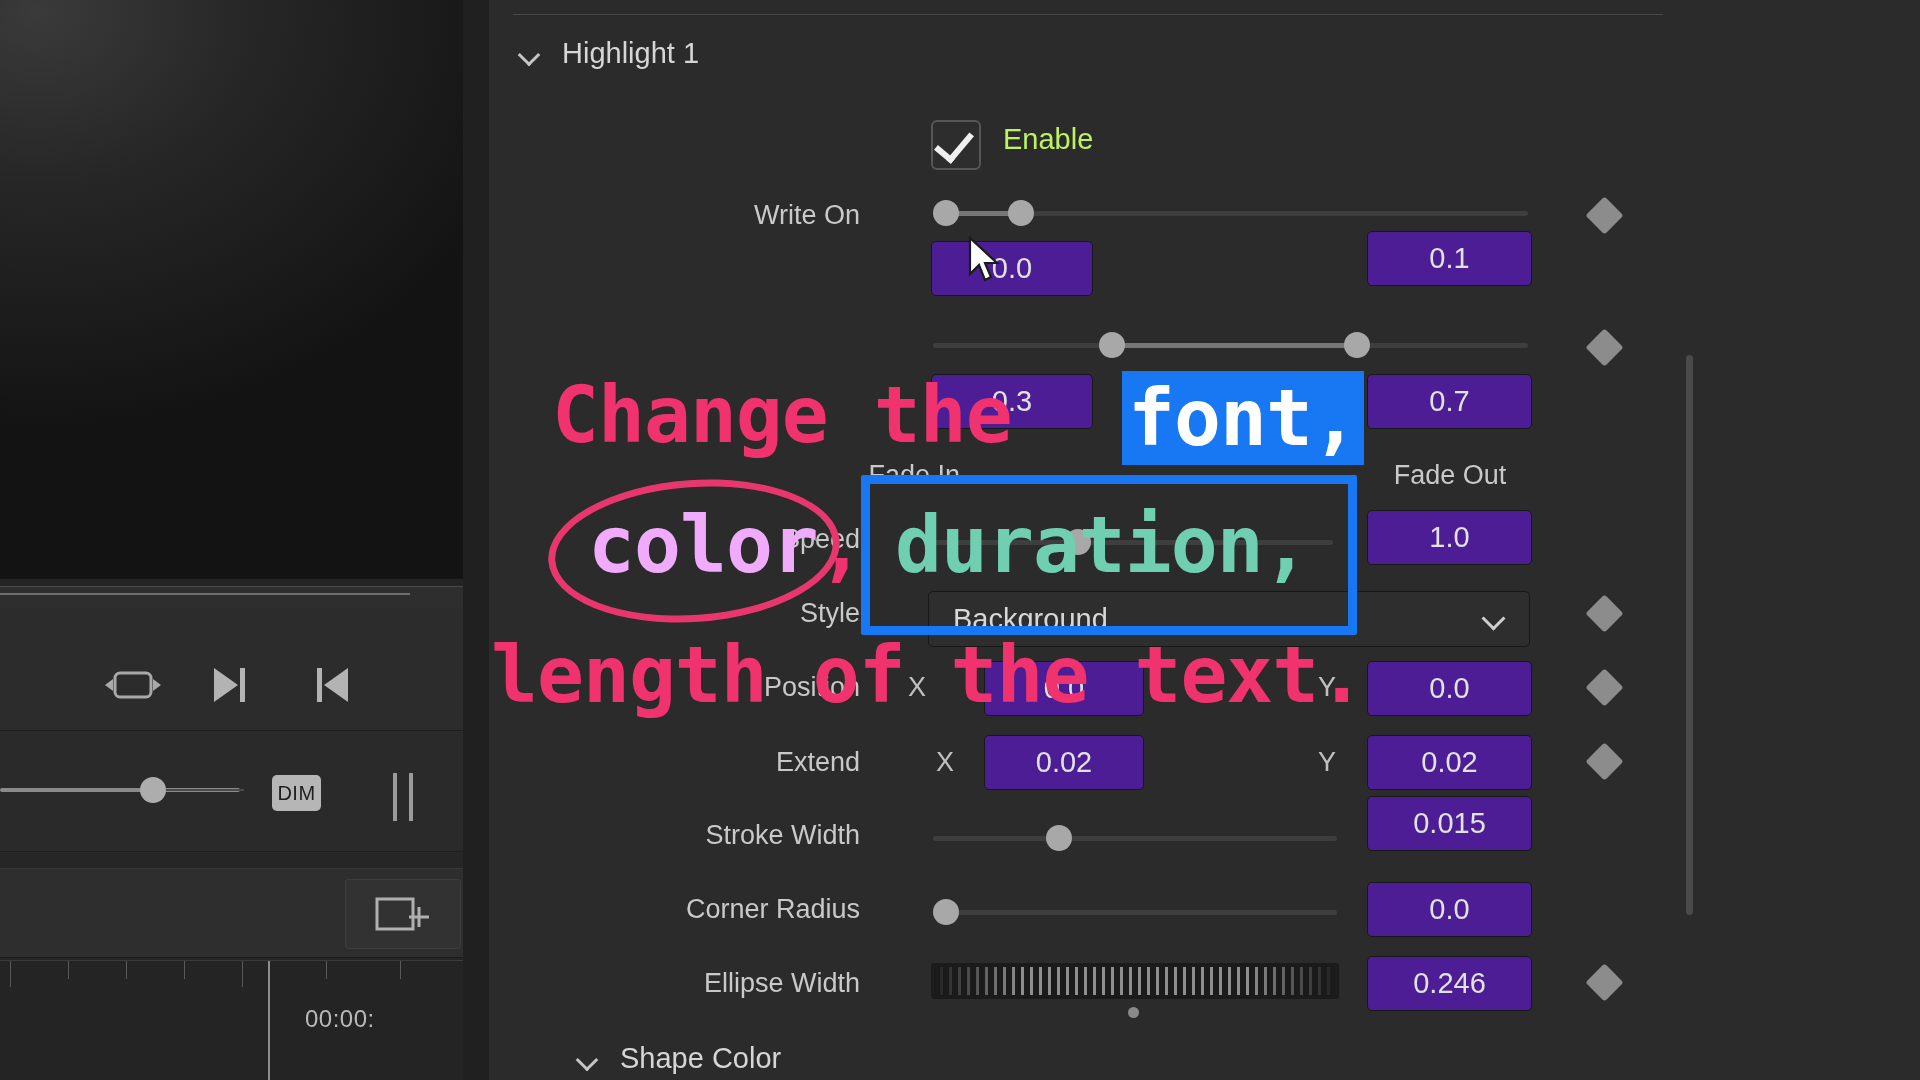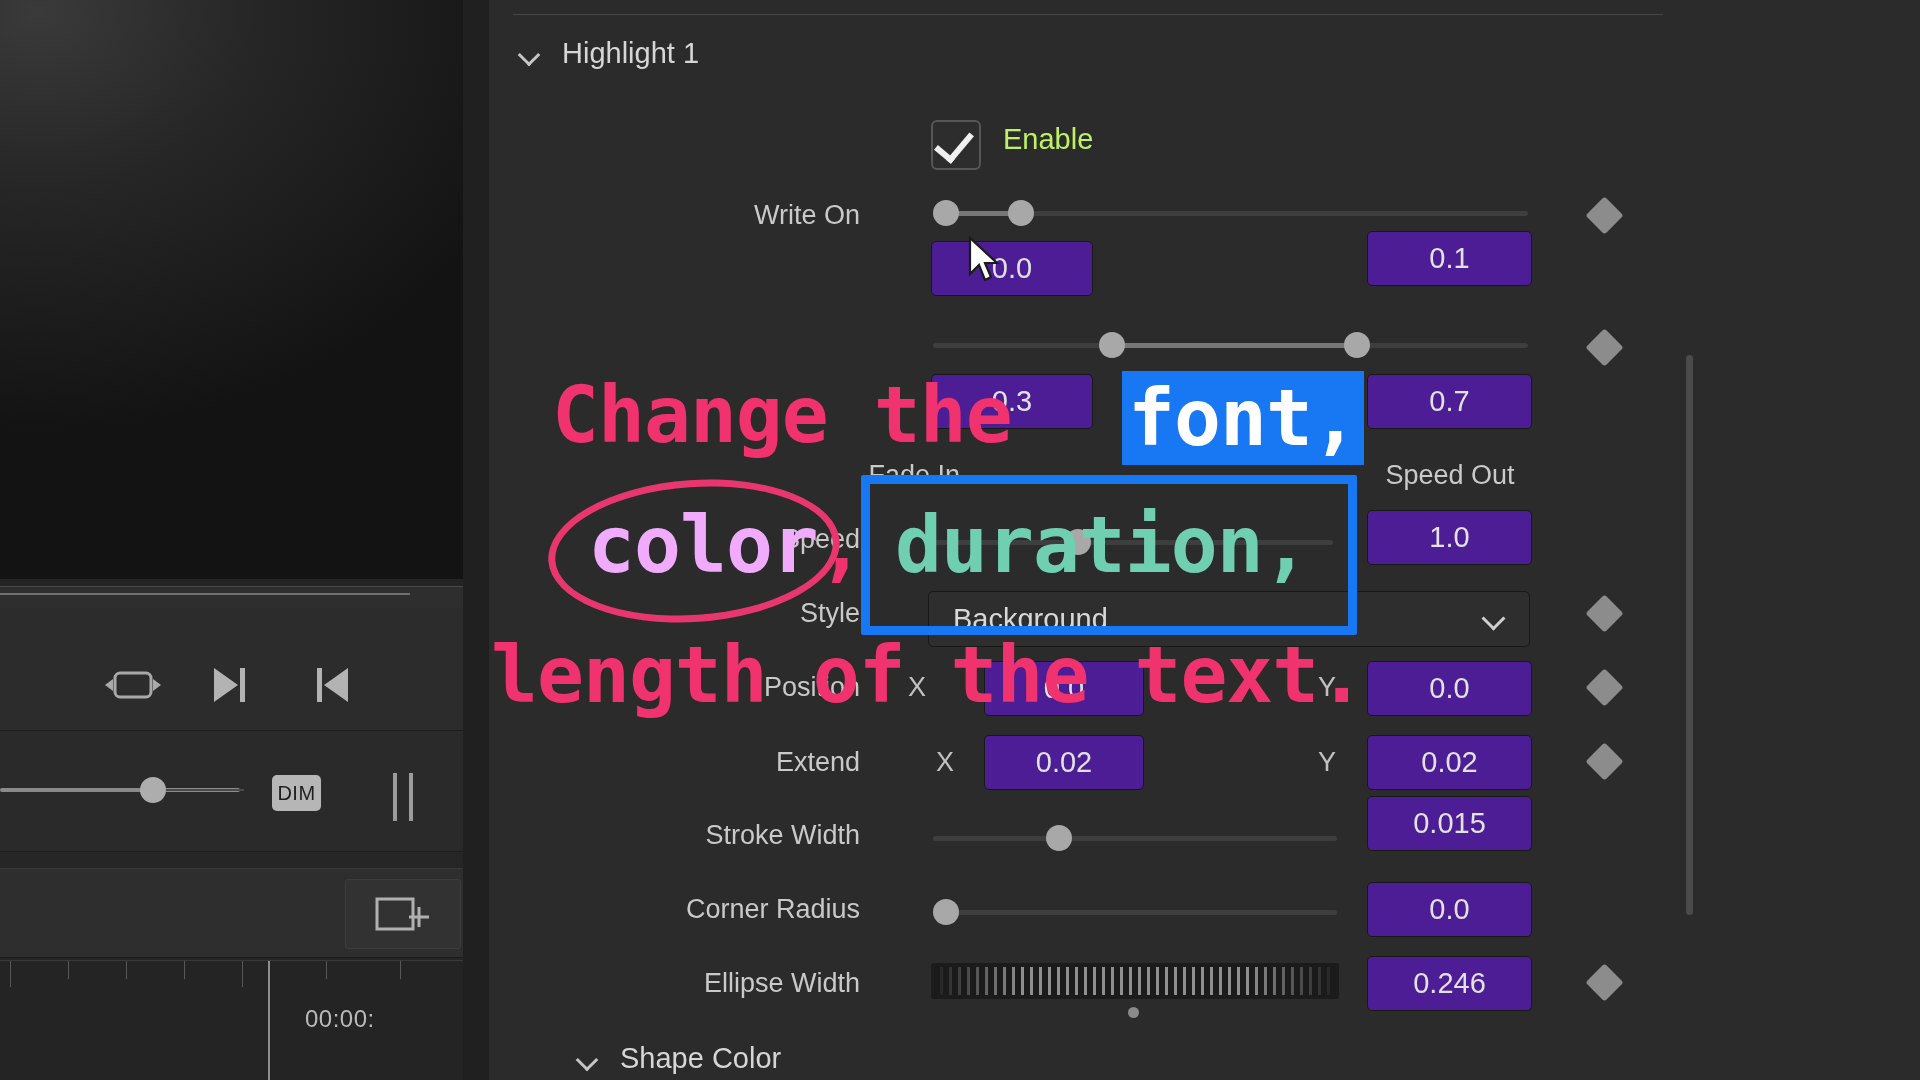--- a/index.html
+++ b/index.html
@@ -204,21 +204,21 @@
   <div class="slider" style="left:933px;top:343px;width:595px;">
     <div class="slider-fill" style="left:178px;width:245px;"></div>
     <div class="knob" style="left:166px;"></div>
     <div class="knob" style="left:411px;"></div>
   </div>
   <div class="vbox" style="left:931px;top:374px;width:160px;">0.3</div>
   <div class="vbox" style="left:1367px;top:374px;width:163px;">0.7</div>
   <div class="kf-diamond" style="left:1591px;top:334px;"></div>
 
   <div class="row-label" style="left:560px;top:460px;width:400px;">Fade In</div>
-  <div class="row-label" style="left:1360px;top:460px;width:180px;text-align:center;">Speed Out</div>
+  <div class="row-label" style="left:1360px;top:460px;width:180px;text-align:center;">Fade Out</div>
   <div class="vbox" style="left:1367px;top:510px;width:163px;">1.0</div>
 
   <div class="row-label" style="left:560px;top:524px;width:300px;">Speed</div>
   <div class="slider" style="left:933px;top:540px;width:400px;">
     <div class="knob" style="left:132px;"></div>
   </div>
 
   <div class="row-label" style="left:560px;top:598px;width:300px;">Style</div>
   <div id="style-dd">
     <span id="style-dd-val">Background</span>

